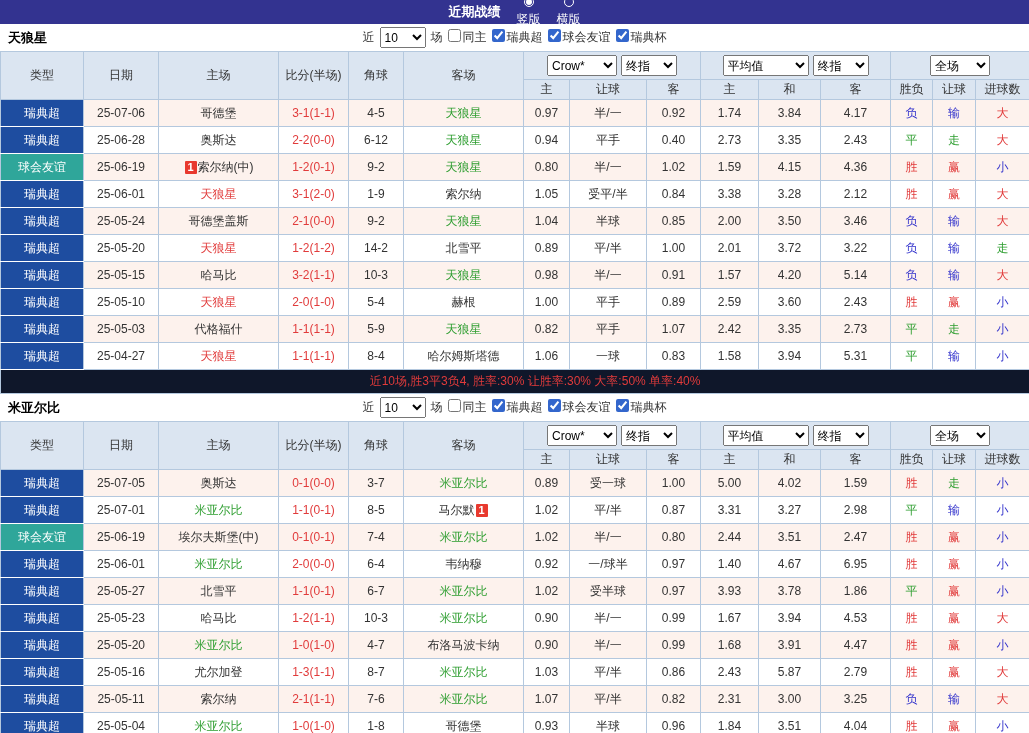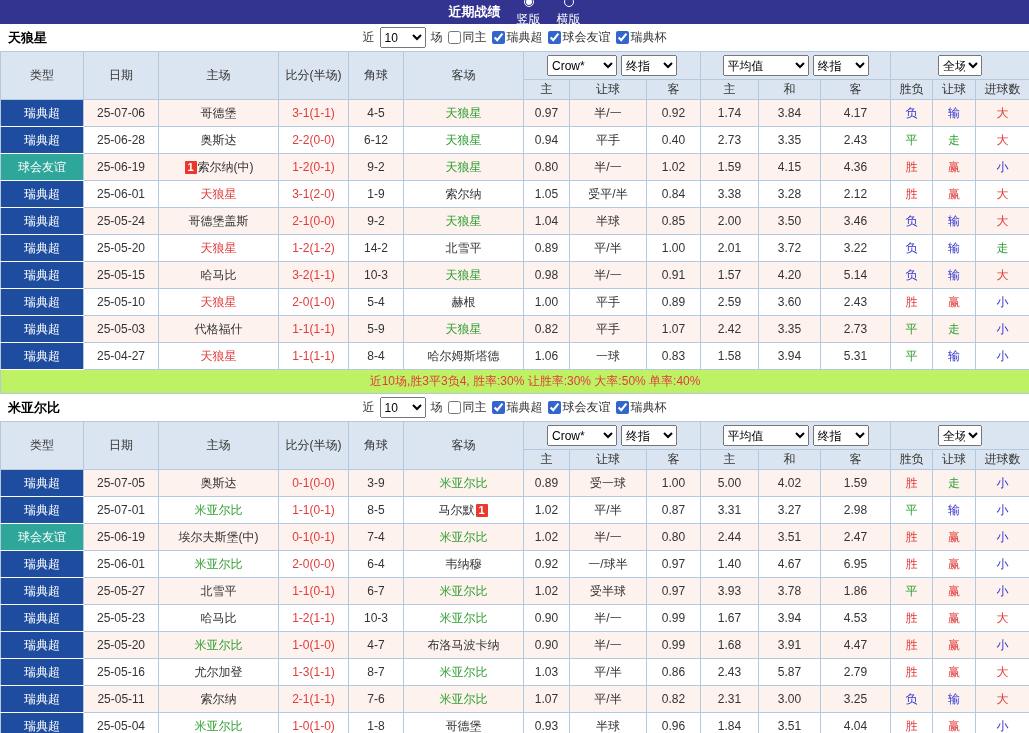--- a/index.html
+++ b/index.html
@@ -8,46 +8,46 @@
   
   .topbar{height:24px;background:#333390;color:#fff;display:flex;align-items:center;justify-content:center;gap:16px;font-family:Liberation Serif, serif;}
   .topbar .title{font-weight:bold;font-size:13px;}
   .radio{display:inline-flex;align-items:center;gap:4px;font-size:12px;cursor:pointer;flex-direction:column;}
   .radio-circle{width:10px;height:10px;border:1px solid #fff;border-radius:50%;display:inline-block;position:relative;box-sizing:border-box;}
   .radio-circle.checked::after{content:"";position:absolute;left:1px;top:1px;right:1px;bottom:1px;background:#fff;border-radius:50%;}
 
   
   .filter-row{position:relative;height:27px;display:flex;align-items:center;justify-content:center;gap:5px;background:#fff;}
   .team-name{position:absolute;left:8px;font-weight:bold;font-size:13px;color:#000;}
-  .filter-row label{display:inline-flex;align-items:center;gap:2px;cursor:pointer;}
+  .filter-row label{display:inline-flex;gap:2px;cursor:pointer;}
   .filter-row input[type=checkbox]{width:13px;height:13px;margin:0;accent-color:#3366cc;}
 
   select{font-size:12px;height:21px;font-family:Liberation Sans, sans-serif;}
   .sel-count{width:46px;}
   .sel-book{width:70px;}
   .sel-time{width:56px;}
   .sel-avg{width:86px;}
-  .sel-scope{width:44px;}
+  .sel-scope{width:60px;}
 
   
   table.results{width:1029px;border-collapse:collapse;table-layout:fixed;}
   table.results th,table.results td{border:1px solid #b4c8de;text-align:center;padding:0;overflow:hidden;white-space:nowrap;}
   thead th{background:#dbe5f1;font-weight:normal;color:#333;}
   tr.sel-row th{height:27px;}
   tr.sub-row th{height:19px;}
   th.selcell select{margin:0 2px;}
   tbody td{height:26px;background:#fff;}
   tr.alt td{background:#fdf2ed;}
   table.results td.type{color:#fff;border-top-color:#fff;border-bottom-color:#fff;}
   table.results td.type-league{background:#1e4da0;}
   table.results td.type-friendly{background:#2fa69a;}
   .c-red{color:#e13b3b;}
   .c-green{color:#2e9e30;}
   .c-blue{color:#3333cc;}
-  tfoot td.summary{height:23px;color:#e13b3b;background:#bef264;font-size:12px;padding-left:40px;}
+  tfoot td.summary{height:23px;color:#e13b3b;background:#0f172a;font-size:12px;padding-left:40px;}
   .badge{display:inline-block;min-width:12px;height:13px;line-height:13px;background:#e8392e;color:#fff;font-size:11px;border-radius:1px;margin:0 1px;font-weight:bold;}
 </style>
 </head>
 <body>
 
 <div class="topbar">
   <span class="title">近期战绩</span>
   <label class="radio">
     <span class="radio-circle checked"></span>
     <span>竖版</span>
@@ -381,21 +381,21 @@
         <th>让球</th>
         <th>进球数</th>
       </tr>
     </thead>
     <tbody>
         <tr class="alt">
           <td class="type type-league">瑞典超</td>
           <td>25-07-05</td>
           <td><span>奥斯达</span></td>
           <td class="c-red">0-1(0-0)</td>
-          <td>3-9</td>
+          <td>3-7</td>
           <td><span class="c-green">米亚尔比</span></td>
           <td>0.89</td>
           <td>受一球</td>
           <td>1.00</td>
           <td>5.00</td>
           <td>4.02</td>
           <td>1.59</td>
           <td class="c-red">胜</td>
           <td class="c-green">走</td>
           <td class="c-blue">小</td>

